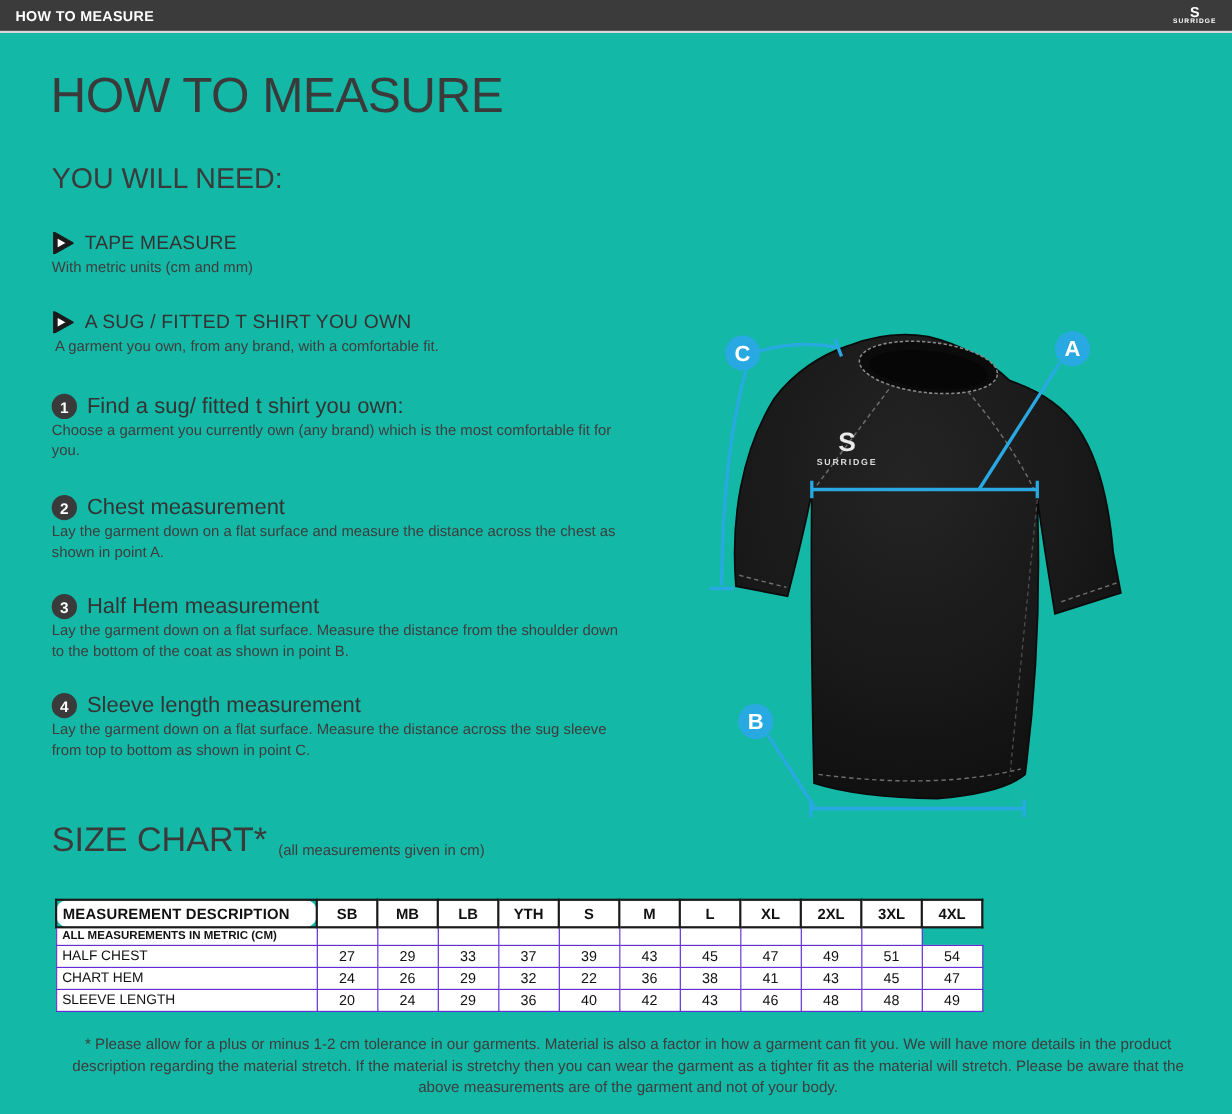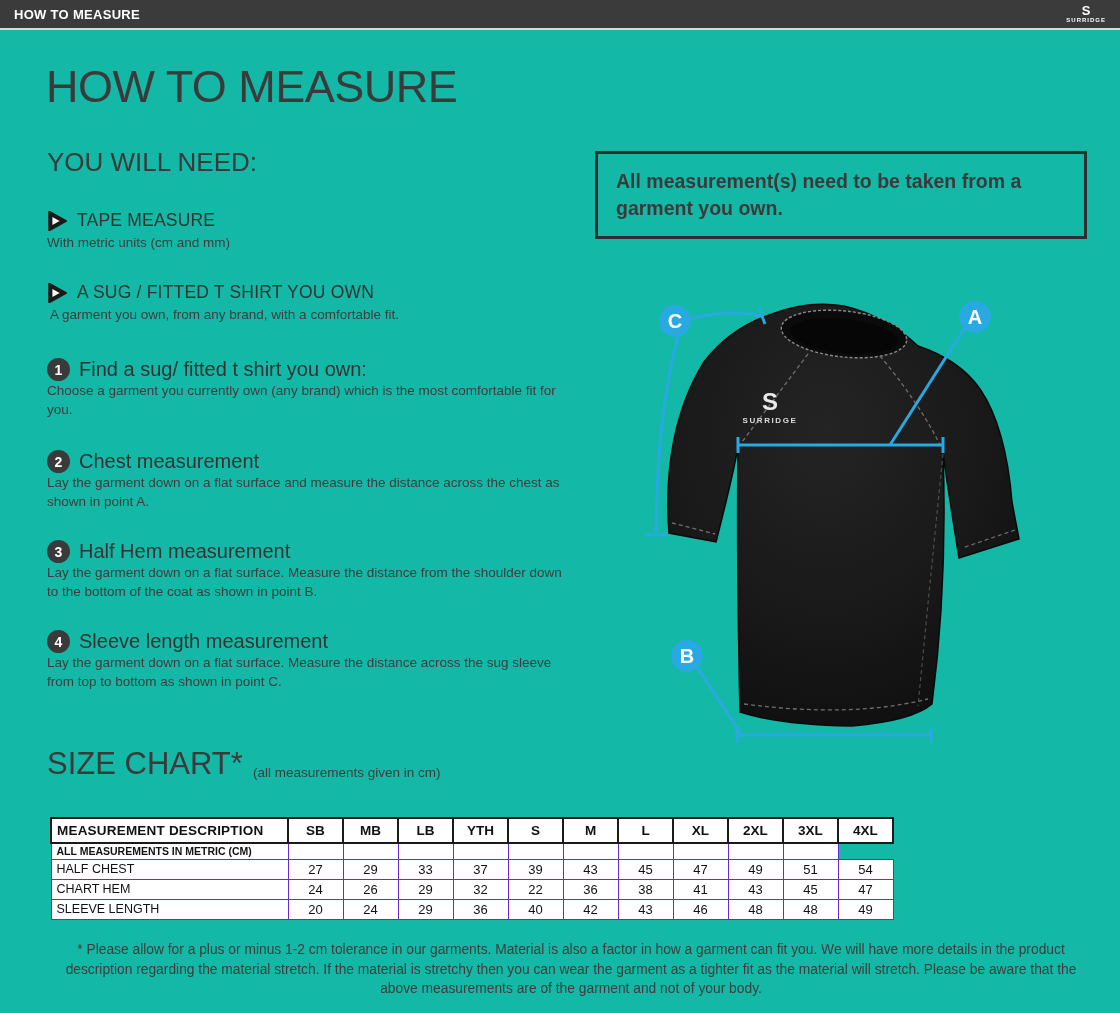--- a/index.html
+++ b/index.html
@@ -64,21 +64,21 @@
     position:absolute; left:50px; top:817px; width:843px;
     border-collapse:collapse; table-layout:fixed;
   }
   table.size-chart col.c-desc { width:237px; }
   table.size-chart col.c-size { width:55px; }
   table.size-chart th, table.size-chart td { border:1px solid #6d28d9; background:#fff; }
   table.size-chart thead th {
     border:2px solid #1a1a1a; font-size:13.5px; font-weight:700; color:#111;
     height:25px; text-align:center; padding:2px 4px;
   }
-  table.size-chart thead th.desc { text-align:left; padding-left:5px; letter-spacing:.2px; }
+  table.size-chart thead th.desc { text-align:left; padding-left:5px; letter-spacing:.2px;border-radius:11px; }
   table.size-chart tr.metric-row td { height:16px; }
   table.size-chart tr.metric-row td.desc { font-size:10.5px; font-weight:700; color:#111; padding-left:5px; }
   table.size-chart tbody td { height:20px; font-size:13px; color:#111; text-align:center; }
   table.size-chart tbody td.desc { text-align:left; padding-left:5px; font-size:12.5px; }
 
   
   .footnote {
     position:absolute; left:47px; top:940px; width:1048px;
     font-size:13.8px; color:#3d3d3d; line-height:19.5px;text-align:center;
   }
@@ -144,21 +144,20 @@
   </div>
 
   <div class="step" style="top:630px;">
     <div class="head">
       <span class="step-num">4</span>
       <span class="step-title">Sleeve length measurement</span>
     </div>
     <div class="step-body">Lay the garment down on a flat surface. Measure the distance across the sug sleeve from top to bottom as shown in point C.</div>
   </div>
 
-  <div class="notice">All measurement(s) need to be taken from a garment you own.</div>
 
   <svg class="diagram" viewBox="0 0 450 500">
     <defs>
       <radialGradient id="shirtShade" cx="45%" cy="30%" r="80%">
         <stop offset="0%" stop-color="#242424"></stop>
         <stop offset="60%" stop-color="#181818"></stop>
         <stop offset="100%" stop-color="#0d0d0d"></stop>
       </radialGradient>
     </defs>
 

